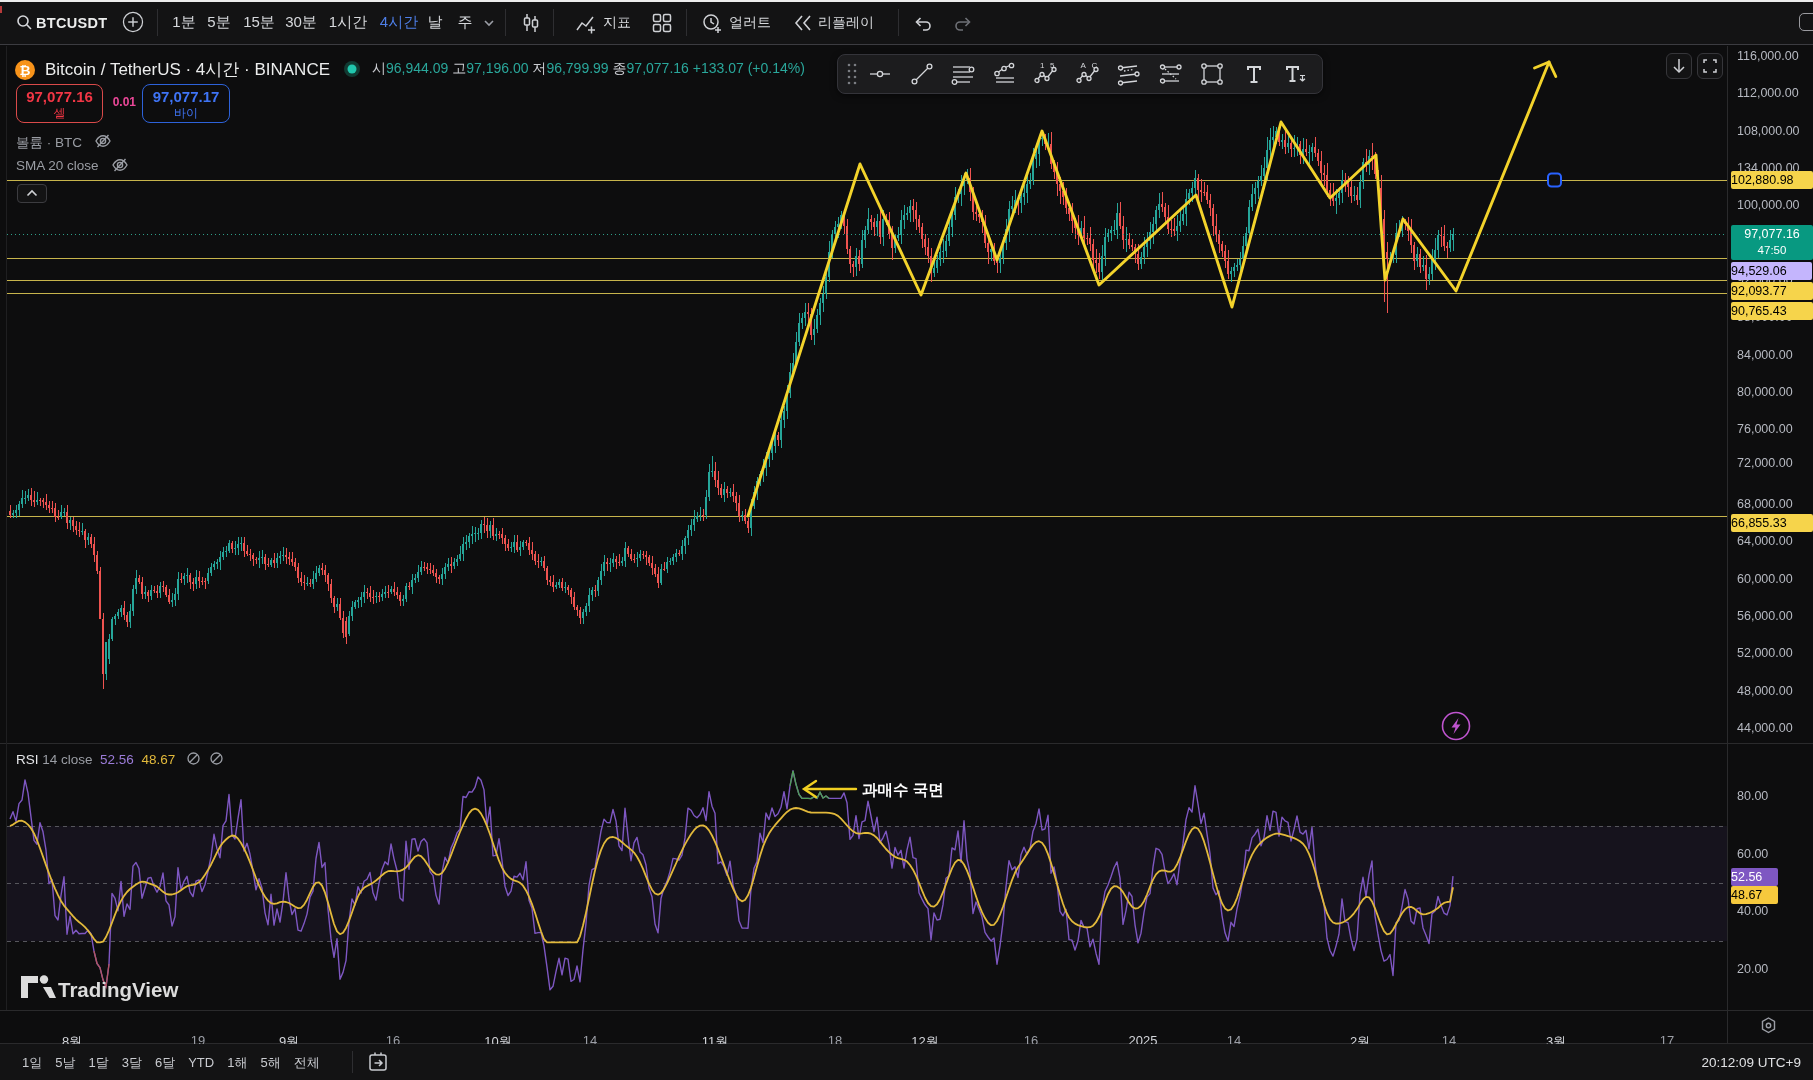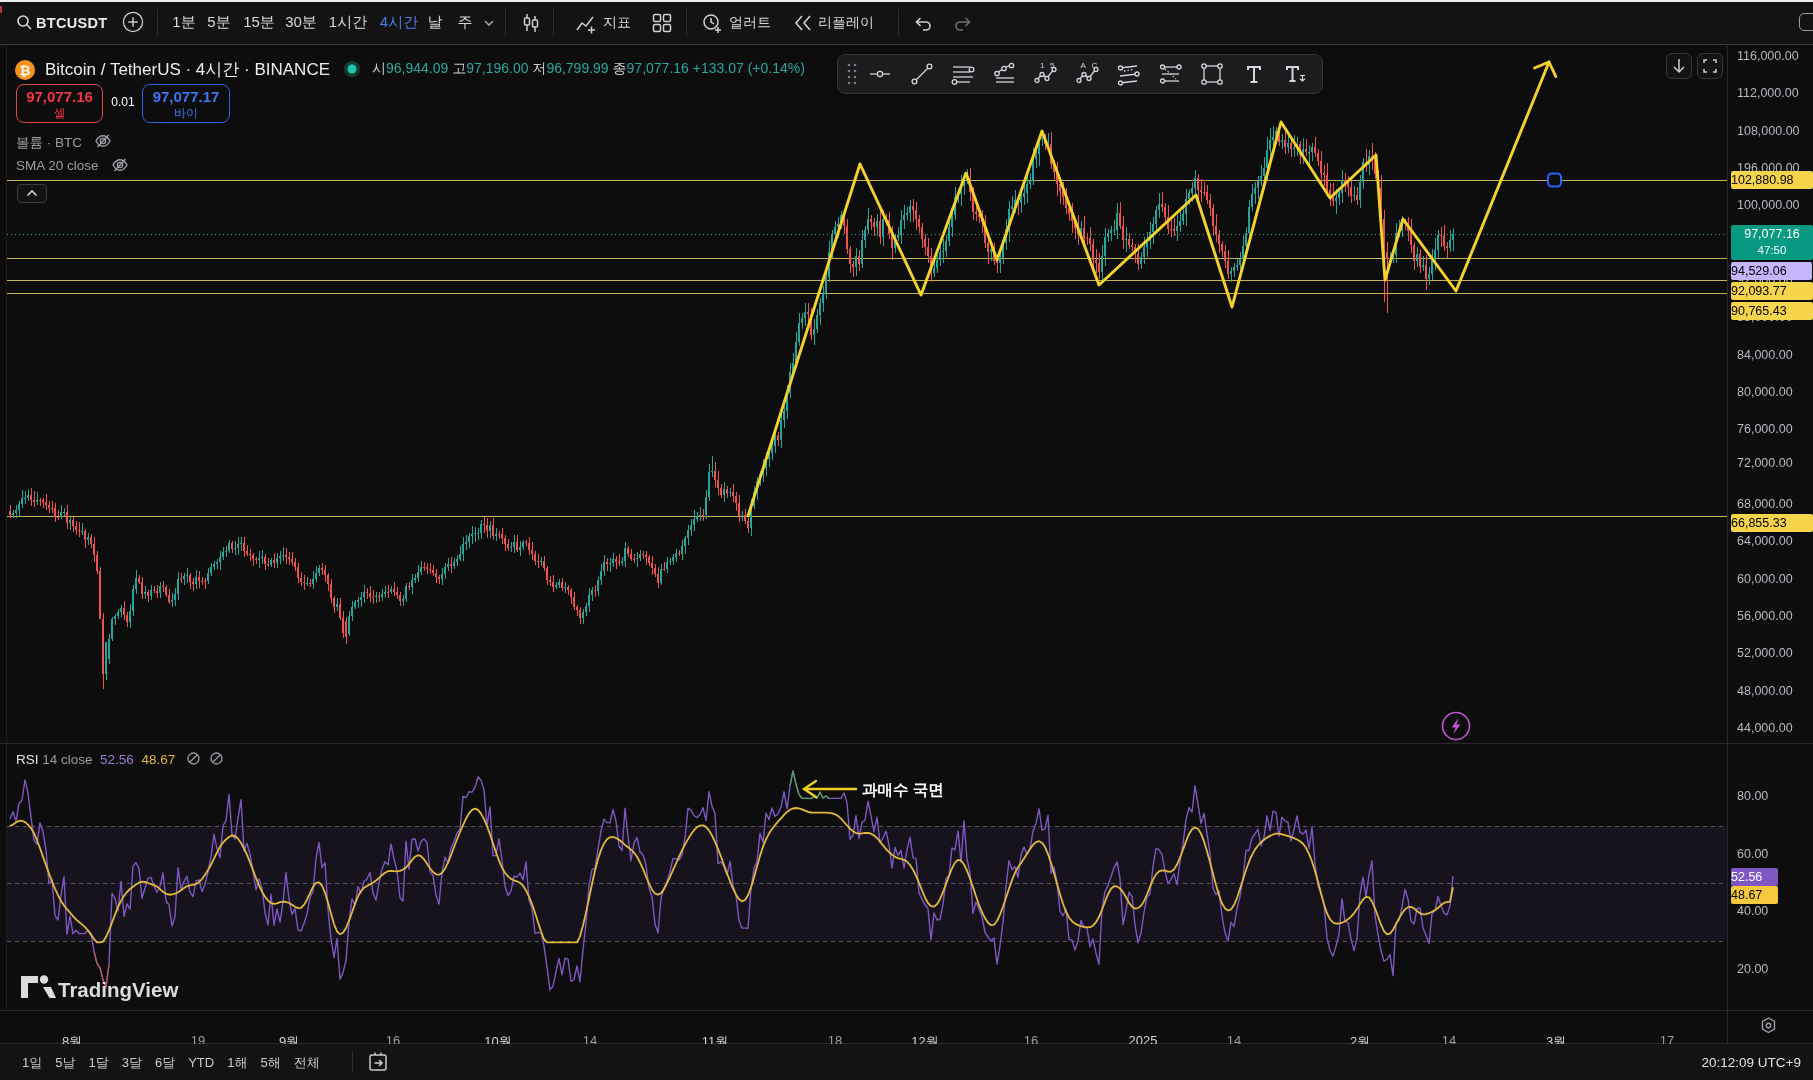--- a/index.html
+++ b/index.html
@@ -73,21 +73,21 @@
     <path d="M21 976 h17 v7 h-10 v15 h-7 Z"></path>
     <circle cx="44" cy="979.5" r="4.2"></circle>
     <path d="M41 987 h8 l5 11 -6.5 0 Z" transform="translate(2,0)"></path>
     <text x="58" y="997" font-size="20.5" font-weight="bold" fill="#dcdcdc">TradingView</text>
   </g>
 </svg>
 
 <div class="axlbl" style="top:49px">116,000.00</div>
 <div class="axlbl" style="top:86px">112,000.00</div>
 <div class="axlbl" style="top:124px">108,000.00</div>
-<div class="axlbl" style="top:161px">196,000.00</div>
+<div class="axlbl" style="top:161px">134,000.00</div>
 <div class="axlbl" style="top:198px">100,000.00</div>
 <div class="axlbl" style="top:236px">96,000.00</div>
 <div class="axlbl" style="top:273px">92,000.00</div>
 <div class="axlbl" style="top:310px">88,000.00</div>
 <div class="axlbl" style="top:348px">84,000.00</div>
 <div class="axlbl" style="top:385px">80,000.00</div>
 <div class="axlbl" style="top:422px">76,000.00</div>
 <div class="axlbl" style="top:456px">72,000.00</div>
 <div class="axlbl" style="top:497px">68,000.00</div>
 <div class="axlbl" style="top:534px">64,000.00</div>
@@ -229,21 +229,21 @@
     </svg>
 <span style="font-size:14px;margin-left:10px;color:#c9cbd0">시<span style="color:#2aa79b">96,944.09</span>
  고<span style="color:#2aa79b">97,196.00</span> 저<span style="color:#2aa79b">96,799.99</span>
  종<span style="color:#2aa79b">97,077.16</span> <span style="color:#2aa79b">+133.07 (+0.14%)</span></span>
 </div>
 
 <div class="abs" style="left:16px;top:84px;width:87px;height:39px;border:1.5px solid #d94a4a;border-radius:8px;text-align:center;color:#f23645">
 <div style="font-size:15px;line-height:19px;margin-top:2px;font-weight:bold">97,077.16</div>
 <div style="font-size:12px;line-height:14px">셀</div>
   </div>
-<div class="abs" style="left:110px;top:95px;width:26px;text-align:center;color:#ffffff;font-size:12px;font-weight:normal">0.01</div>
+<div class="abs" style="left:110px;top:95px;width:26px;text-align:right;color:#ec4899;font-size:12px;font-weight:bold">0.01</div>
 <div class="abs" style="left:142px;top:84px;width:88px;height:39px;border:1.5px solid #2d62d9;border-radius:8px;text-align:center;color:#3f74f5">
 <div style="font-size:15px;line-height:19px;margin-top:2px;font-weight:bold">97,077.17</div>
 <div style="font-size:12px;line-height:14px">바이</div>
   </div>
 <div class="abs" style="left:16px;top:134px;color:#9a9da4;font-size:13.5px">볼륨 · BTC</div>
 <svg class="abs" style="left:93px;top:131px" width="20" height="20" viewBox="0 0 20 20">
 <g stroke="#9a9da4" stroke-width="1.4" fill="none">
 <path d="M3 10 C5 6.5 8 4.8 10 4.8 C12 4.8 15 6.5 17 10 C15 13.5 12 15.2 10 15.2 C8 15.2 5 13.5 3 10 Z"></path>
 <circle cx="10" cy="10" r="2.6"></circle>
       <line x1="4.5" y1="16" x2="15.5" y2="4"></line>

